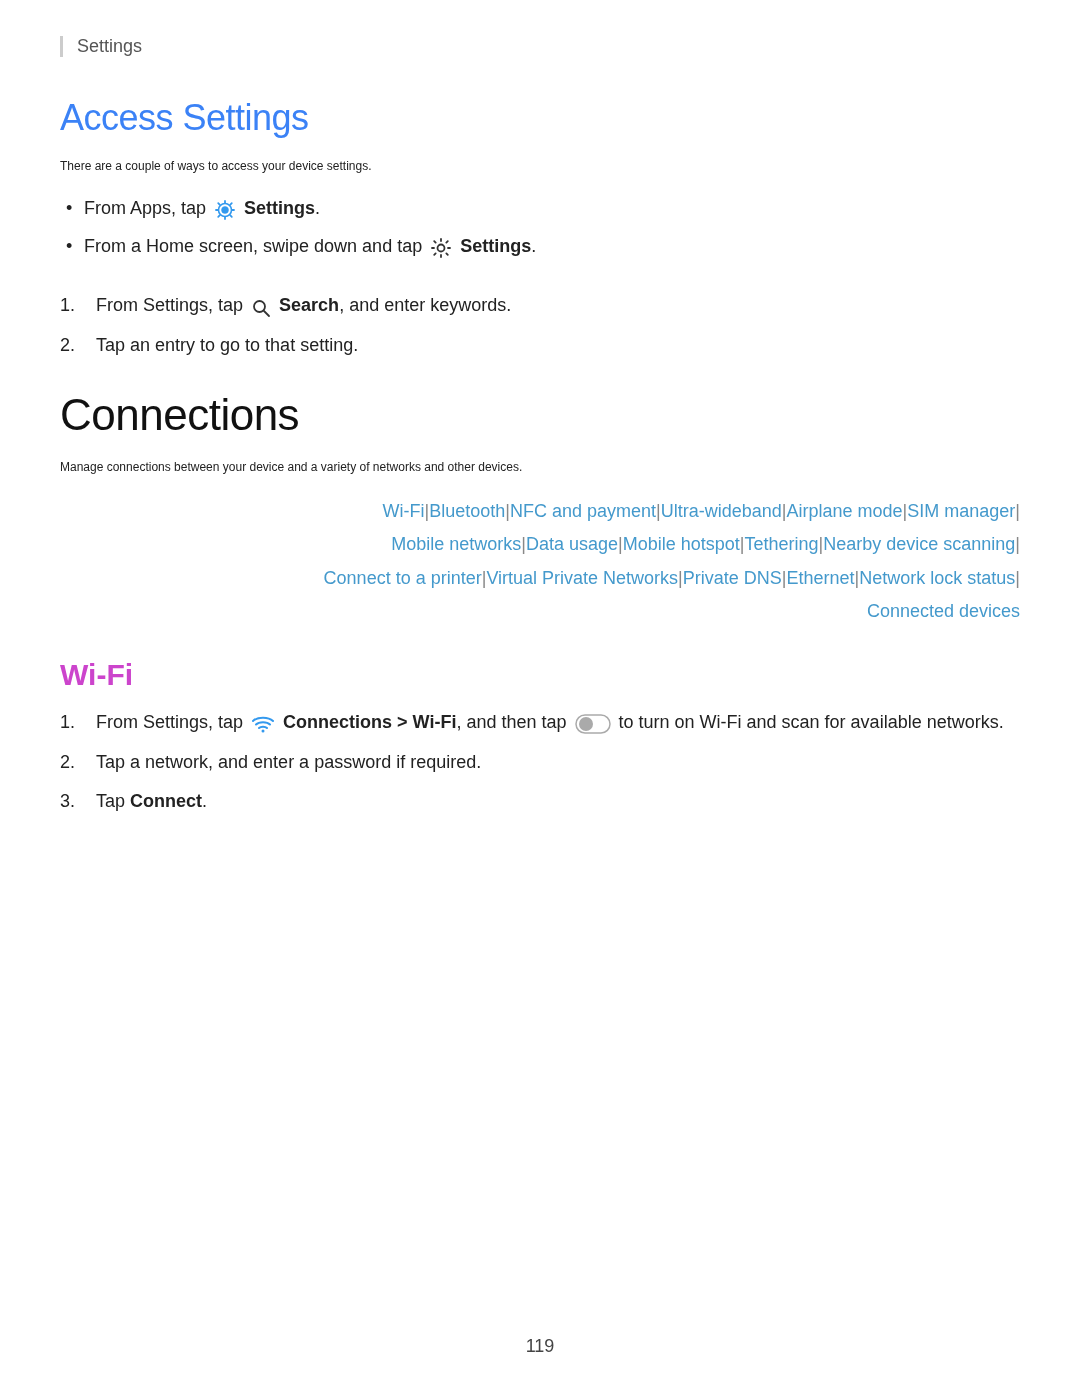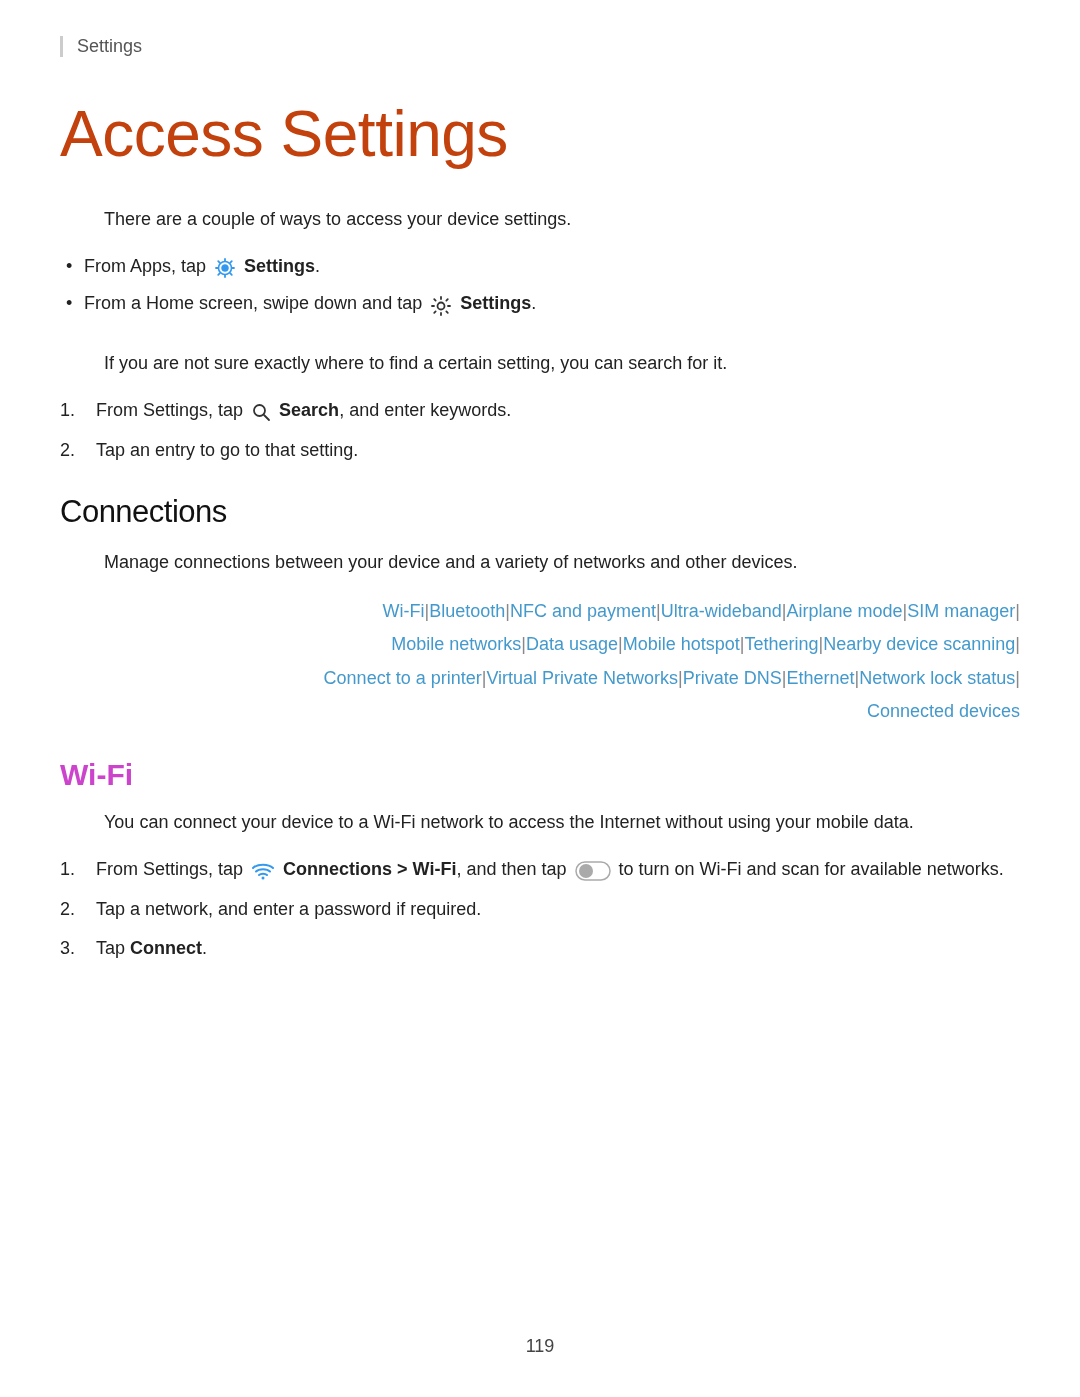--- a/index.html
+++ b/index.html
@@ -33,53 +33,52 @@
     }
 
     .breadcrumb-text {
       font-family: Arial, sans-serif;
       font-size: 18px;
       color: #555555;
     }
 
     h1.section-title {
       font-family: Arial, sans-serif;
-      font-size: 64px;
+      font-size: 36px;
       font-weight: 400;
-      color: #c2410c;
-      margin-bottom: 34px;
+      color: #3b82f6;
+      margin-bottom: 18px;
       letter-spacing: -0.5px;
     }
 
     h2.section-title {
       font-family: Arial, sans-serif;
-      font-size: 31px;
+      font-size: 44px;
       font-weight: 400;
       color: #111111;
       margin-bottom: 18px;
       margin-top: 10px;
       letter-spacing: -0.5px;
     }
 
     h3.subsection-title {
       font-family: Arial, sans-serif;
       font-size: 30px;
       font-weight: 600;
       color: #cc44cc;
       margin-bottom: 16px;
       margin-top: 8px;
     }
 
     .body-text {
       font-family: Arial, sans-serif;
-      font-size: 18px;
+      font-size: 12px;
       line-height: 1.6;
       color: #222222;
       margin-bottom: 18px;
-      margin-left: 44px;
     }
 
     .bullet-list {
       list-style: none;
       margin: 0 0 20px 0;
       padding: 0;
     }
 
     .bullet-list li {
       font-family: Arial, sans-serif;
@@ -241,21 +240,20 @@
             <path d="M11 2v2M11 18v2M2 11h2M18 11h2M4.22 4.22l1.42 1.42M16.36 16.36l1.42 1.42M4.22 17.78l1.42-1.42M16.36 5.64l1.42-1.42" stroke="#333" stroke-width="1.8" stroke-linecap="round"></path>
           </svg>
         </span>
         <span class="bold">Settings</span>.
       </li>
     </ul>
   </div>
 
   <div class="section-block">
 
-    <p class="body-text">If you are not sure exactly where to find a certain setting, you can search for it.</p>
 
     <ol class="numbered-list">
       <li>
         <span class="num">1.</span>
         From Settings, tap
         <span class="icon-inline">
           <svg class="search-icon-inline" viewBox="0 0 20 20" fill="none" xmlns="http://www.w3.org/2000/svg">
             <circle cx="8.5" cy="8.5" r="5.5" stroke="#333" stroke-width="1.8"></circle>
             <line x1="13" y1="13" x2="18" y2="18" stroke="#333" stroke-width="1.8" stroke-linecap="round"></line>
           </svg>
@@ -278,21 +276,20 @@
       <a class="link-text">Wi-Fi</a><span class="sep">|</span><a class="link-text">Bluetooth</a><span class="sep">|</span><a class="link-text">NFC and payment</a><span class="sep">|</span><a class="link-text">Ultra-wideband</a><span class="sep">|</span><a class="link-text">Airplane mode</a><span class="sep">|</span><a class="link-text">SIM manager</a><span class="sep">|</span><br>
       <a class="link-text">Mobile networks</a><span class="sep">|</span><a class="link-text">Data usage</a><span class="sep">|</span><a class="link-text">Mobile hotspot</a><span class="sep">|</span><a class="link-text">Tethering</a><span class="sep">|</span><a class="link-text">Nearby device scanning</a><span class="sep">|</span><br>
       <a class="link-text">Connect to a printer</a><span class="sep">|</span><a class="link-text">Virtual Private Networks</a><span class="sep">|</span><a class="link-text">Private DNS</a><span class="sep">|</span><a class="link-text">Ethernet</a><span class="sep">|</span><a class="link-text">Network lock status</a><span class="sep">|</span><br>
       <a class="link-text">Connected devices</a>
     </div>
   </div>
 
   <div class="section-block">
     <h3 class="subsection-title wi-fi-heading">Wi-Fi</h3>
 
-    <p class="body-text">You can connect your device to a Wi-Fi network to access the Internet without using your mobile data.</p>
 
     <ol class="numbered-list">
       <li>
         <span class="num">1.</span>
         From Settings, tap
         <span class="icon-inline">
           <svg class="wifi-icon-inline" viewBox="0 0 24 24" fill="none" xmlns="http://www.w3.org/2000/svg">
             <path d="M2 9C6.5 4.5 17.5 4.5 22 9" stroke="#3399ee" stroke-width="2" stroke-linecap="round" fill="none"></path>
             <path d="M5 12.5C8 9.5 16 9.5 19 12.5" stroke="#3399ee" stroke-width="2" stroke-linecap="round" fill="none"></path>
             <path d="M8 16C9.8 14.2 14.2 14.2 16 16" stroke="#3399ee" stroke-width="2" stroke-linecap="round" fill="none"></path>

